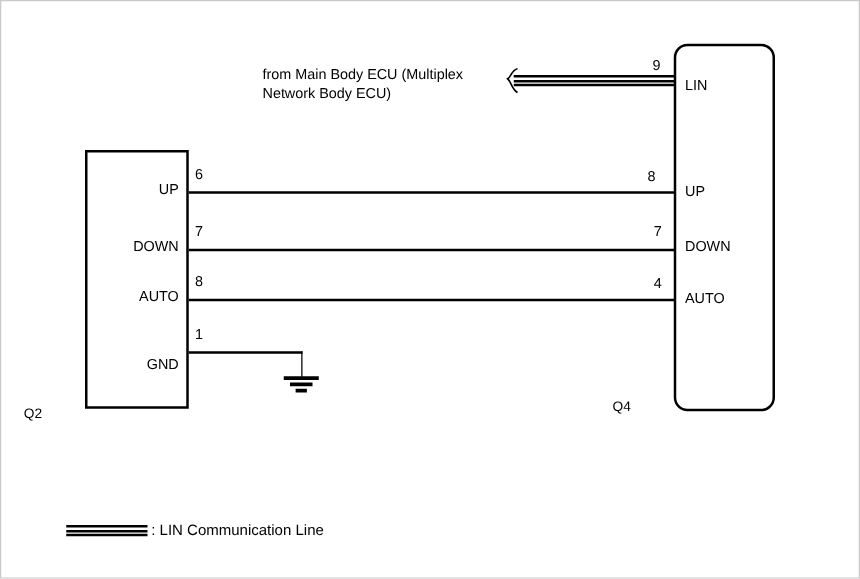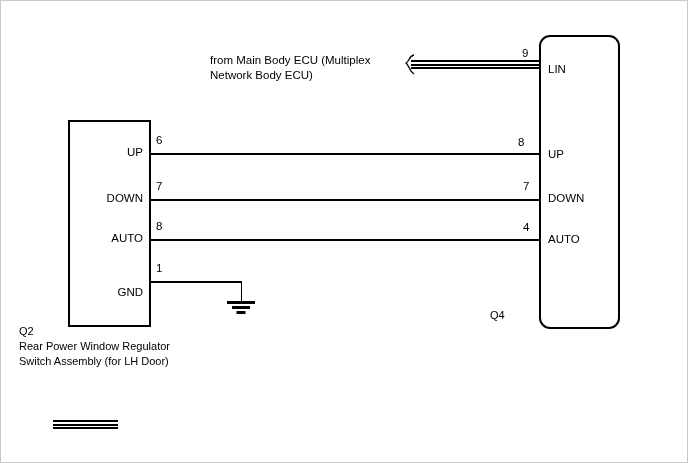--- a/index.html
+++ b/index.html
@@ -189,24 +189,23 @@
   <div class="wire wire-h" style="left:150px; top:280px; width:91px;"></div>
   <div class="wire wire-v" style="left:239.5px; top:280px; height:22px;"></div>
 
   <div id="ground">
     <div class="g g1"></div>
     <div class="g g2"></div>
     <div class="g g3"></div>
   </div>
 
   <div class="caption" style="left:18px; top:323px;">Q2</div>
-  <div class="caption" style="left:18px; top:338px;">Rear Power Window Regulator
-Switch Assembly (for LH Door)</div>
-
-  <div class="caption" style="left:489px; top:307px;">Q4</div>
+
+  <div class="caption" style="left:489px; top:318px;">Q4</div>
 
   <div class="lin-bus" id="legend-swatch">
     <div class="bar b1"></div>
     <div class="bar b2"></div>
     <div class="bar b3"></div>
   </div>
+  <div id="legend-text">: LIN Communication Line</div>
 
 </div>
 
 </body></html>

